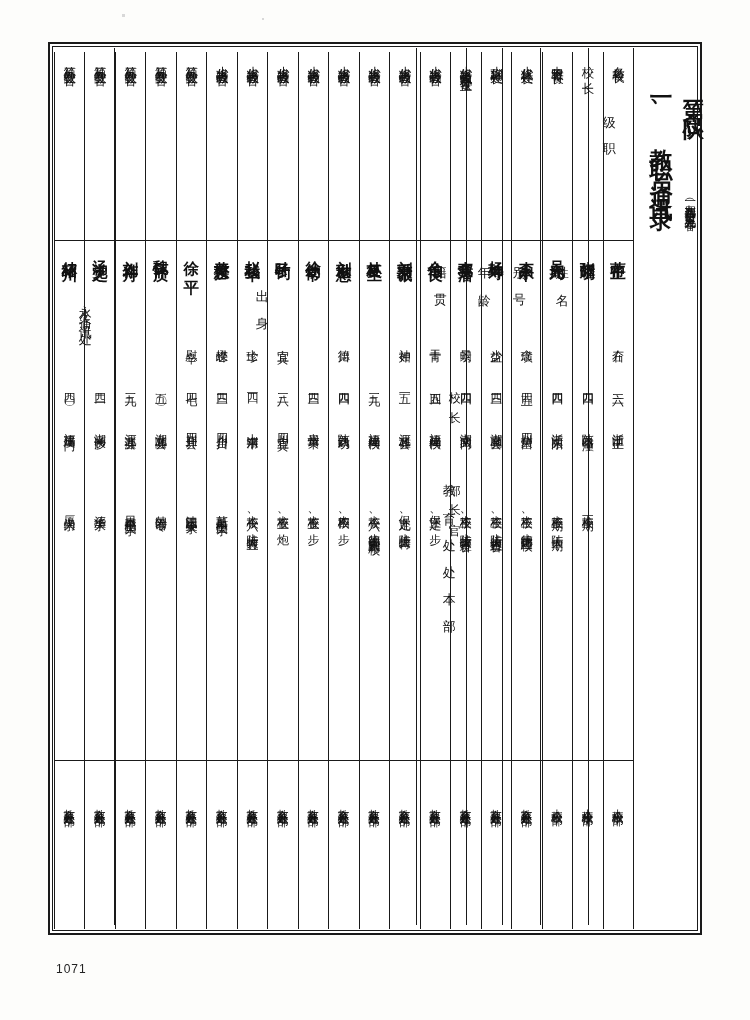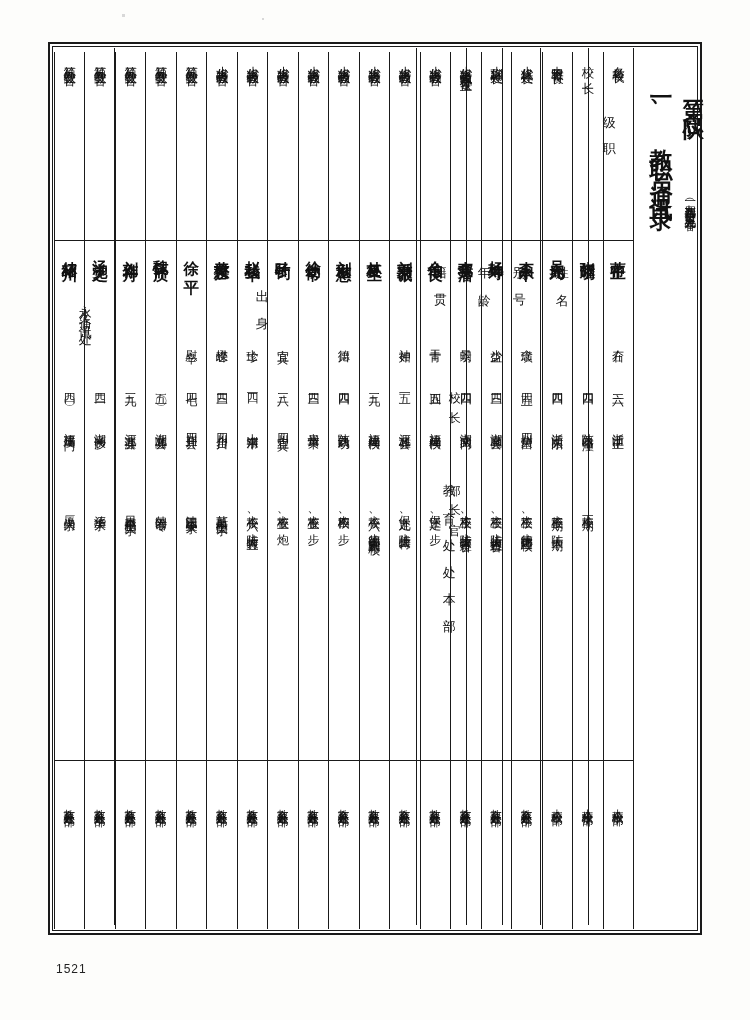--- a/index.html
+++ b/index.html
@@ -326,14 +326,14 @@
         <div class="rowline" style="left: 0px; top: 196px; width: 579px; opacity: 0;"></div>
         <div class="rowline" style="left: 0px; top: 290px; width: 579px; opacity: 0;"></div>
         <div class="rowline" style="left: 0px; top: 332px; width: 579px; opacity: 0;"></div>
         <div class="rowline" style="left: 0px; top: 374px; width: 579px; opacity: 0;"></div>
         <div class="rowline" style="left: 0px; top: 456px; width: 579px; opacity: 0;"></div>
         <div class="rowline" style="left: 0px; top: 750px; width: 579px; opacity: 0;"></div>
       </div>
 
   </div>
 
-  <div id="folio">1521</div>
+  <div id="folio">1071</div>
 </div>
 
 </body></html>

